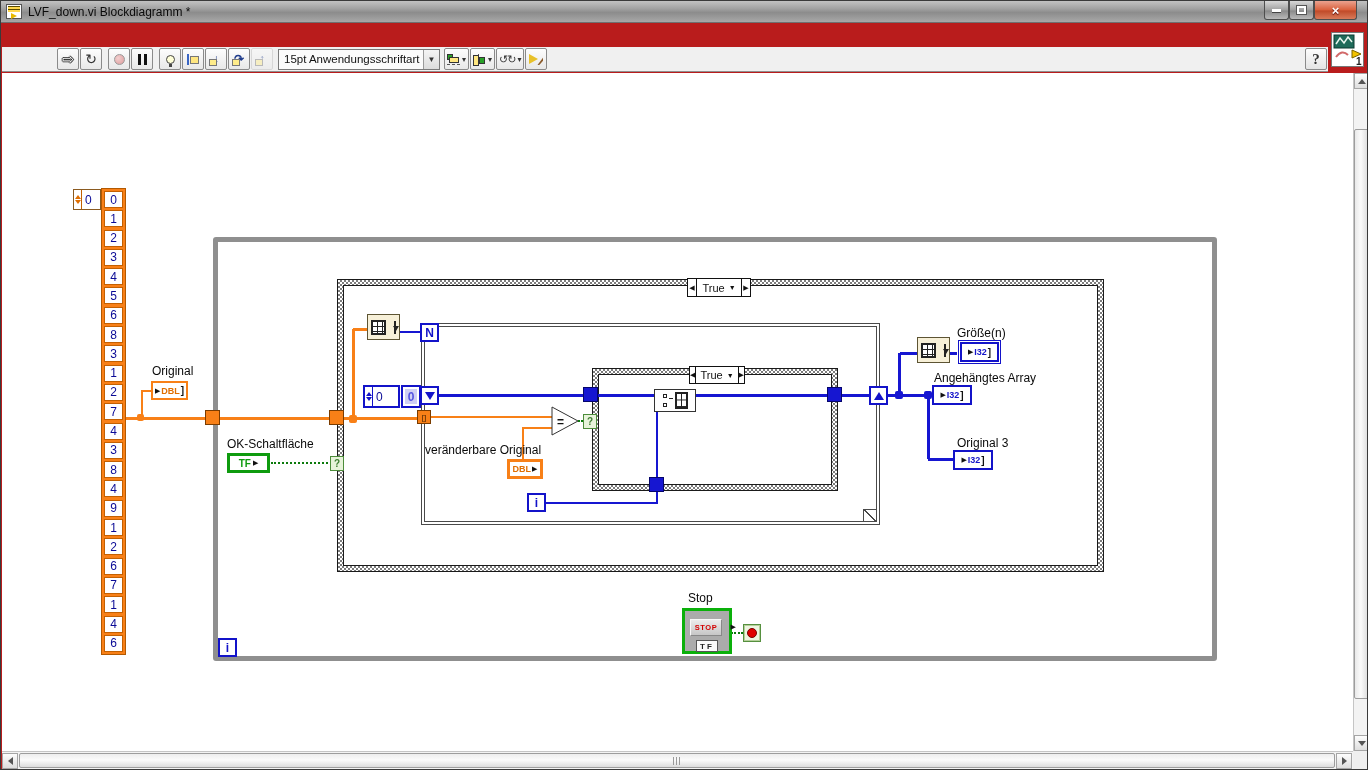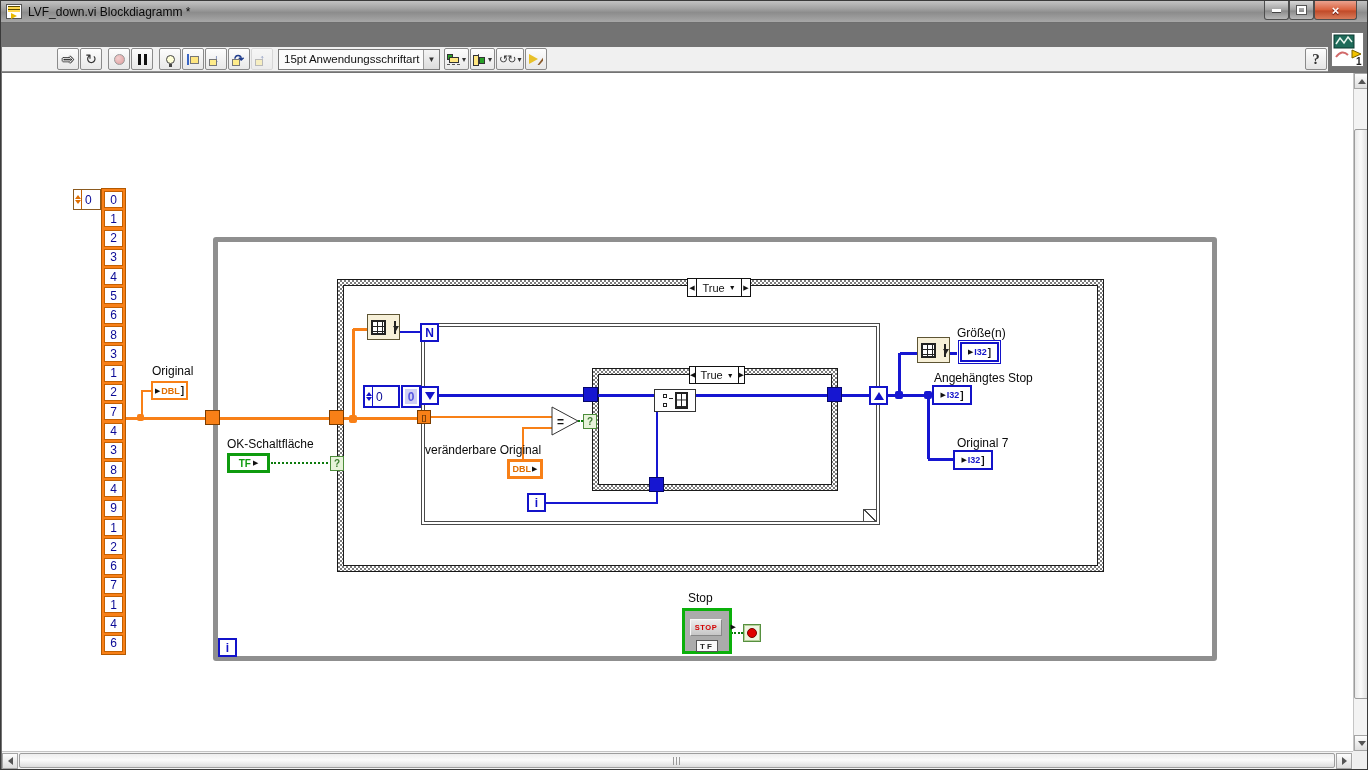--- a/index.html
+++ b/index.html
@@ -1,17 +1,17 @@
 <!DOCTYPE html>
 <html><head>
 <meta charset="utf-8">
 <style>
   html,body{margin:0;padding:0;background:#444;}
   *{box-sizing:border-box;}
-  #window{position:relative;width:1368px;height:770px;background:#737373;
+  #window{position:relative;width:1368px;height:770px;background:#b91c1c;
           font-family:"Liberation Sans","DejaVu Sans",sans-serif;border:1px solid #3a3a3a;overflow:hidden;}
   
   #titlebar{position:absolute;left:0;top:0;width:100%;height:22px;
     background:linear-gradient(180deg,#c2c2c2 0%,#a3a3a3 35%,#8c8c8c 55%,#a8a8a8 100%);
     border-bottom:1px solid #6f6f6f;display:flex;align-items:center;}
   #titlebar .ttl{font-size:12px;color:#0a0a0a;margin-left:6px;}
   .appicon{width:16px;height:15px;margin-left:5px;border:1px solid #555;background:#fff;position:relative;flex:none;}
   .appicon:before{content:"";position:absolute;left:1px;top:1px;right:1px;height:6px;background:repeating-linear-gradient(0deg,#ffd84d 0 2px,#5a4a00 2px 3px);}
   .appicon:after{content:"";position:absolute;left:4px;top:8px;border:3px solid transparent;border-left:6px solid #e6b800;}
   .winbtn{position:absolute;top:0;height:19px;border:1px solid #4e4e4e;border-top:none;border-radius:0 0 3px 3px;
@@ -411,27 +411,27 @@
     <div class="node" style="left:916px;top:336px;width:33px;height:26px;">
       <span class="gridglyph"></span>
           <span class="szmark"></span>
     </div>
     <div class="lbl" style="left:956px;top:325px;">Größe(n)</div>
     <div class="ind ind-bl" style="left:959px;top:341px;width:39px;height:20px;box-shadow:0 0 0 1px #fff inset,0 0 0 3px #fff;outline:1px solid #1313c9;outline-offset:1px;">
       <span class="ar">▶</span>
           <span class="ty">I32</span>
           <span class="br">]</span>
     </div>
-    <div class="lbl" style="left:933px;top:370px;">Angehängtes Stop</div>
+    <div class="lbl" style="left:933px;top:370px;">Angehängtes Array</div>
     <div class="ind ind-bl" style="left:931px;top:384px;width:40px;height:20px;">
       <span class="ar">▶</span>
           <span class="ty">I32</span>
           <span class="br">]</span>
     </div>
-    <div class="lbl" style="left:956px;top:435px;">Original 7</div>
+    <div class="lbl" style="left:956px;top:435px;">Original 3</div>
     <div class="ind ind-bl" style="left:952px;top:449px;width:40px;height:20px;">
       <span class="ar">▶</span>
           <span class="ty">I32</span>
           <span class="br">]</span>
     </div>
 
     <div class="lbl" style="left:687px;top:590px;">Stop</div>
     <div id="stopbtn" style="left:681px;top:607px;width:50px;height:46px;">
       <span class="face">STOP</span>
       <span class="tf">TF</span>

